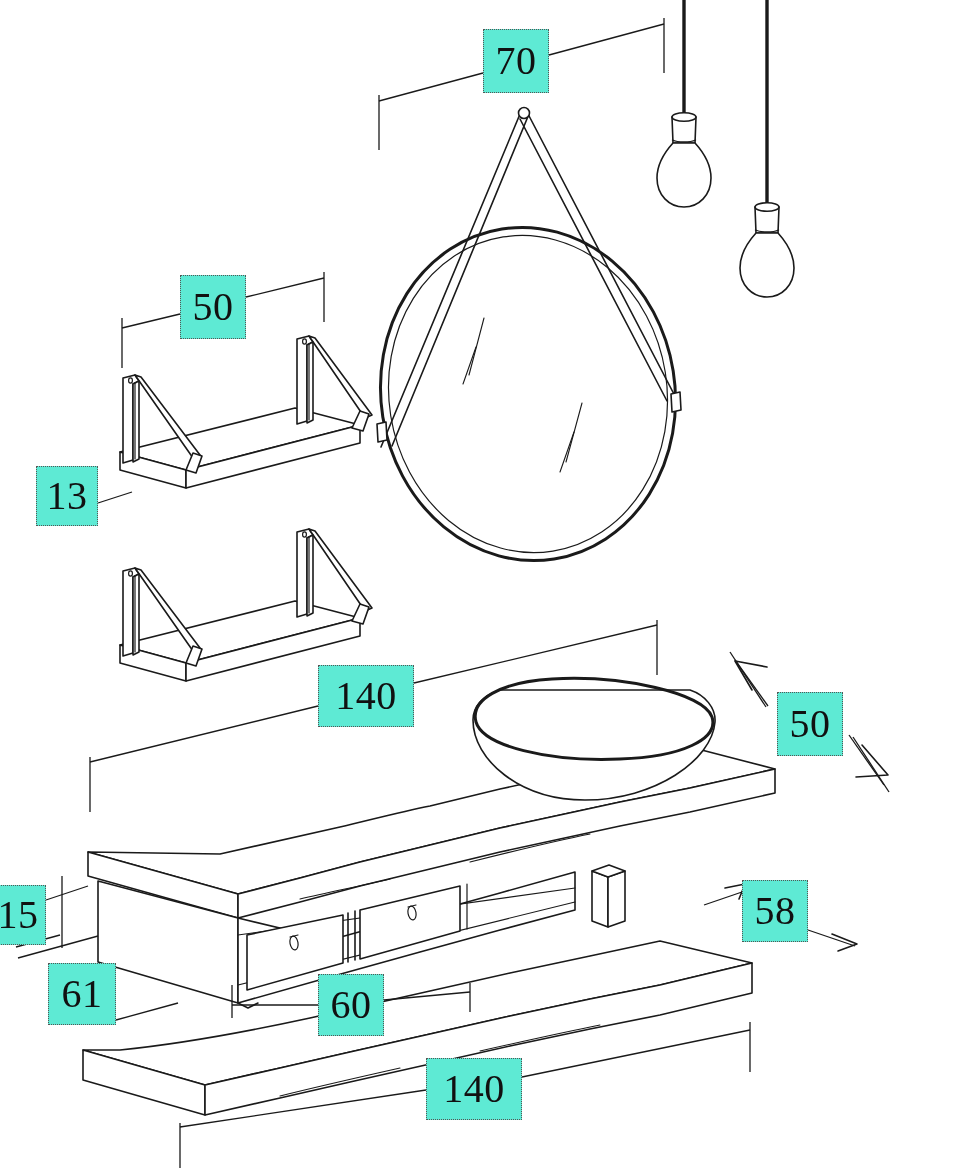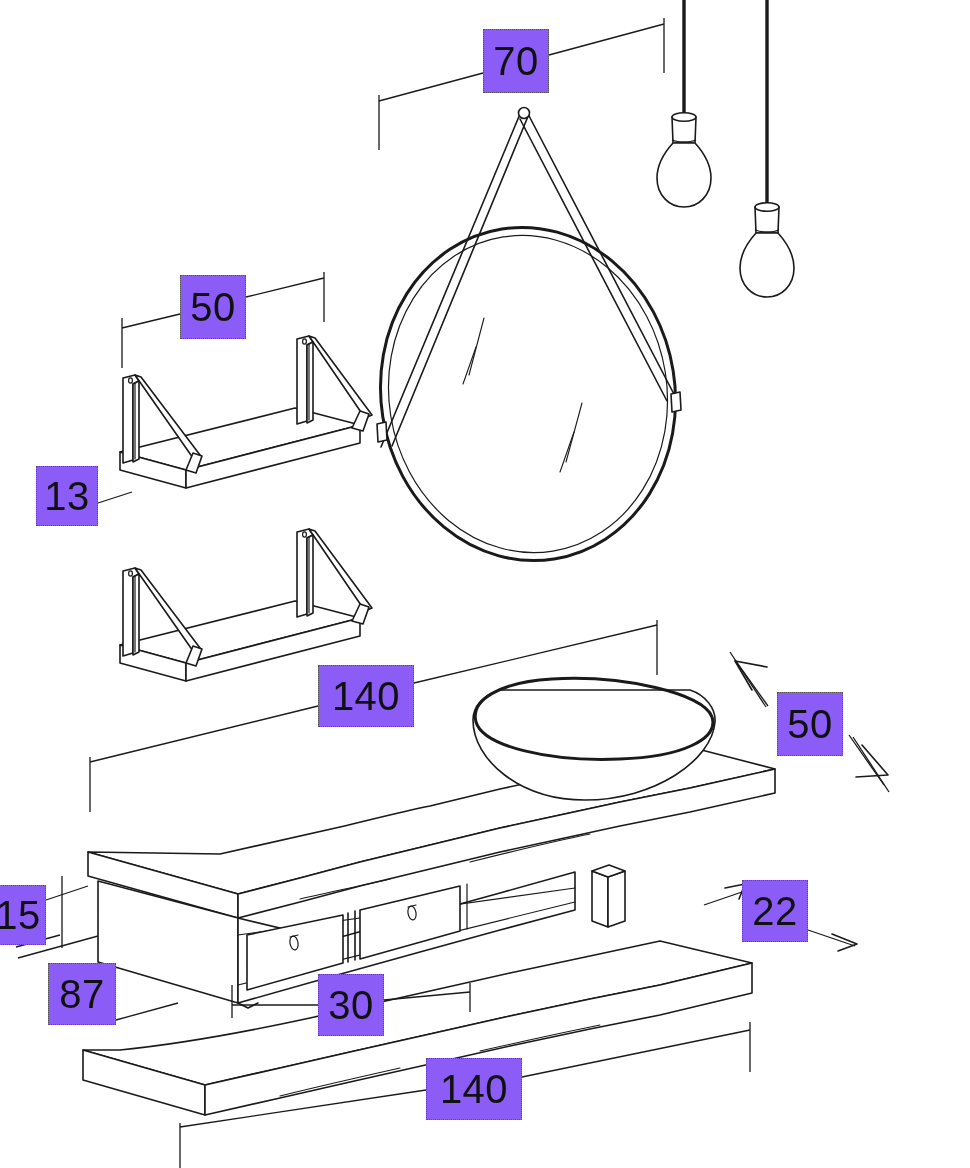--- a/index.html
+++ b/index.html
@@ -18,23 +18,23 @@
   }
   #artboard {
     position: absolute;
     inset: 0;
     width: 970px;
     height: 1168px;
   }
   .dim-label {
     position: absolute;
     border: 1px dotted #555555;
-    background: #8b5cf6;
+    background: #5eead4;
     color: #111111;
-    font-family: Liberation Sans, sans-serif;
+    font-family: Liberation Serif, serif;
     font-weight: 400;
     display: flex;
     align-items: center;
     justify-content: center;
     box-sizing: border-box;
     letter-spacing: 0.5px;
     line-height: 1;
     user-select: none;
   }
 </style>
@@ -310,21 +310,21 @@
   <div class="dim-label" style="left:180px;top:275px;width:66px;height:64px;font-size:40px;">50</div>
 
   <div class="dim-label" style="left:36px;top:466px;width:62px;height:60px;font-size:40px;">13</div>
 
   <div class="dim-label" style="left:318px;top:665px;width:96px;height:62px;font-size:40px;">140</div>
 
   <div class="dim-label" style="left:777px;top:692px;width:66px;height:64px;font-size:40px;">50</div>
 
   <div class="dim-label" style="left:-10px;top:885px;width:56px;height:60px;font-size:40px;">15</div>
 
-  <div class="dim-label" style="left:48px;top:963px;width:68px;height:62px;font-size:40px;">87</div>
-
-  <div class="dim-label" style="left:742px;top:880px;width:66px;height:62px;font-size:40px;">22</div>
-
-  <div class="dim-label" style="left:318px;top:974px;width:66px;height:62px;font-size:40px;">30</div>
+  <div class="dim-label" style="left:48px;top:963px;width:68px;height:62px;font-size:40px;">61</div>
+
+  <div class="dim-label" style="left:742px;top:880px;width:66px;height:62px;font-size:40px;">58</div>
+
+  <div class="dim-label" style="left:318px;top:974px;width:66px;height:62px;font-size:40px;">60</div>
 
   <div class="dim-label" style="left:426px;top:1058px;width:96px;height:62px;font-size:40px;">140</div>
 
 </div>
 
 </body></html>

